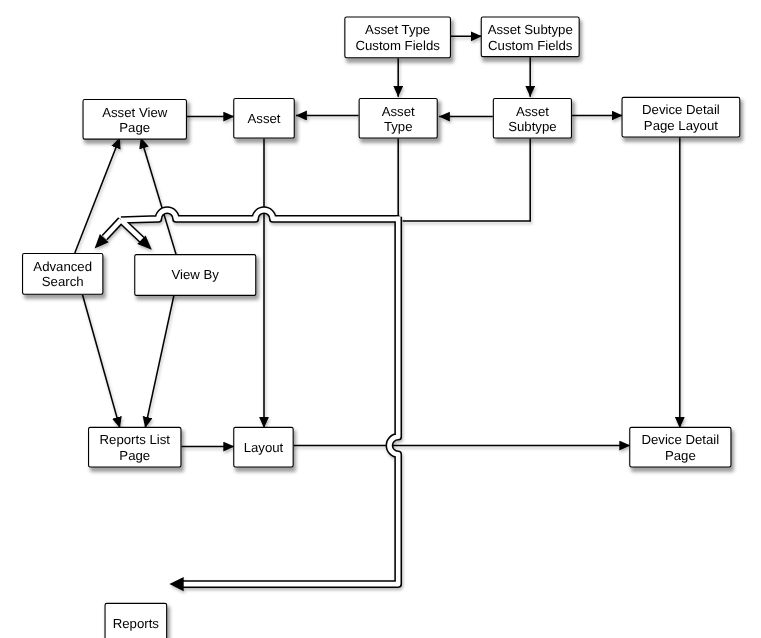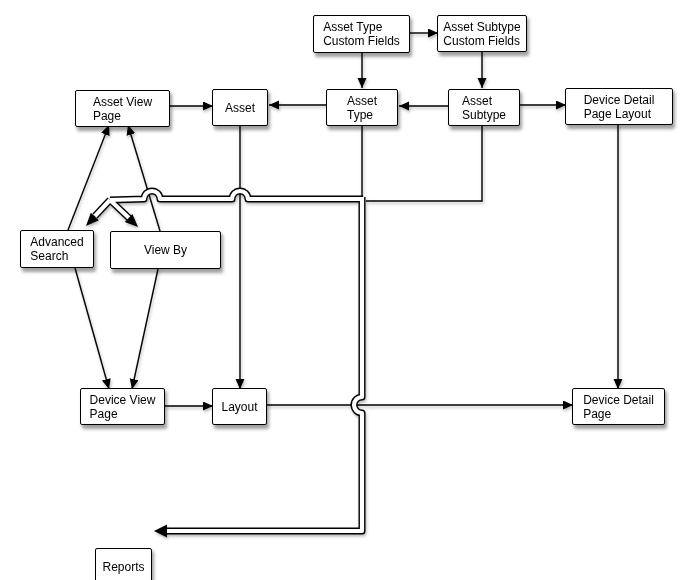--- a/index.html
+++ b/index.html
@@ -15,20 +15,21 @@
     filter:drop-shadow(1.5px 2.5px 1.5px rgba(0,0,0,0.28));
   }
   .node{
     position:absolute;
     box-sizing:border-box;
     background:#ffffff;
     border:1.6px solid #000000;
     border-radius:2px;
     box-shadow:2px 3.5px 3.5px rgba(0,0,0,0.38);
     display:flex;align-items:center;justify-content:center;
+    text-align:center;
     font-size:12px;line-height:14px;color:#000000;
     padding:1px 2px;
   }
   .node-label{white-space:pre-line;}
   path.thin{fill:none;stroke:#000000;stroke-width:1.4;}
   path.pipe-outer{fill:none;stroke:#000000;stroke-width:7;stroke-linejoin:round;}
   path.pipe-inner{fill:none;stroke:#ffffff;stroke-width:4.2;stroke-linejoin:round;}
   polygon.ah{fill:#000000;stroke:none;}
 </style>
 </head>
@@ -97,25 +98,25 @@
 Subtype</span>
       </div>
       <div class="node" style="left: 565px; top: 88px; width: 108px; height: 37px;">
         <span class="node-label">Device Detail
 Page Layout</span>
       </div>
       <div class="node" style="left: 20px; top: 230px; width: 74px; height: 38px;">
         <span class="node-label">Advanced
 Search</span>
       </div>
-      <div class="node" style="left: 110px; top: 231px; width: 111px; height: 38px;">
+      <div class="node" style="left: 122px; top: 231px; width: 111px; height: 38px;">
         <span class="node-label">View By</span>
       </div>
       <div class="node" style="left: 80px; top: 388px; width: 85px; height: 37px;">
-        <span class="node-label">Device View
+        <span class="node-label">Reports List
 Page</span>
       </div>
       <div class="node" style="left: 212px; top: 388px; width: 55px; height: 37px;">
         <span class="node-label">Layout</span>
       </div>
       <div class="node" style="left: 572px; top: 388px; width: 93px; height: 37px;">
         <span class="node-label">Device Detail
 Page</span>
       </div>
       <div class="node" style="left: 95px; top: 548px; width: 57px; height: 37px;">

